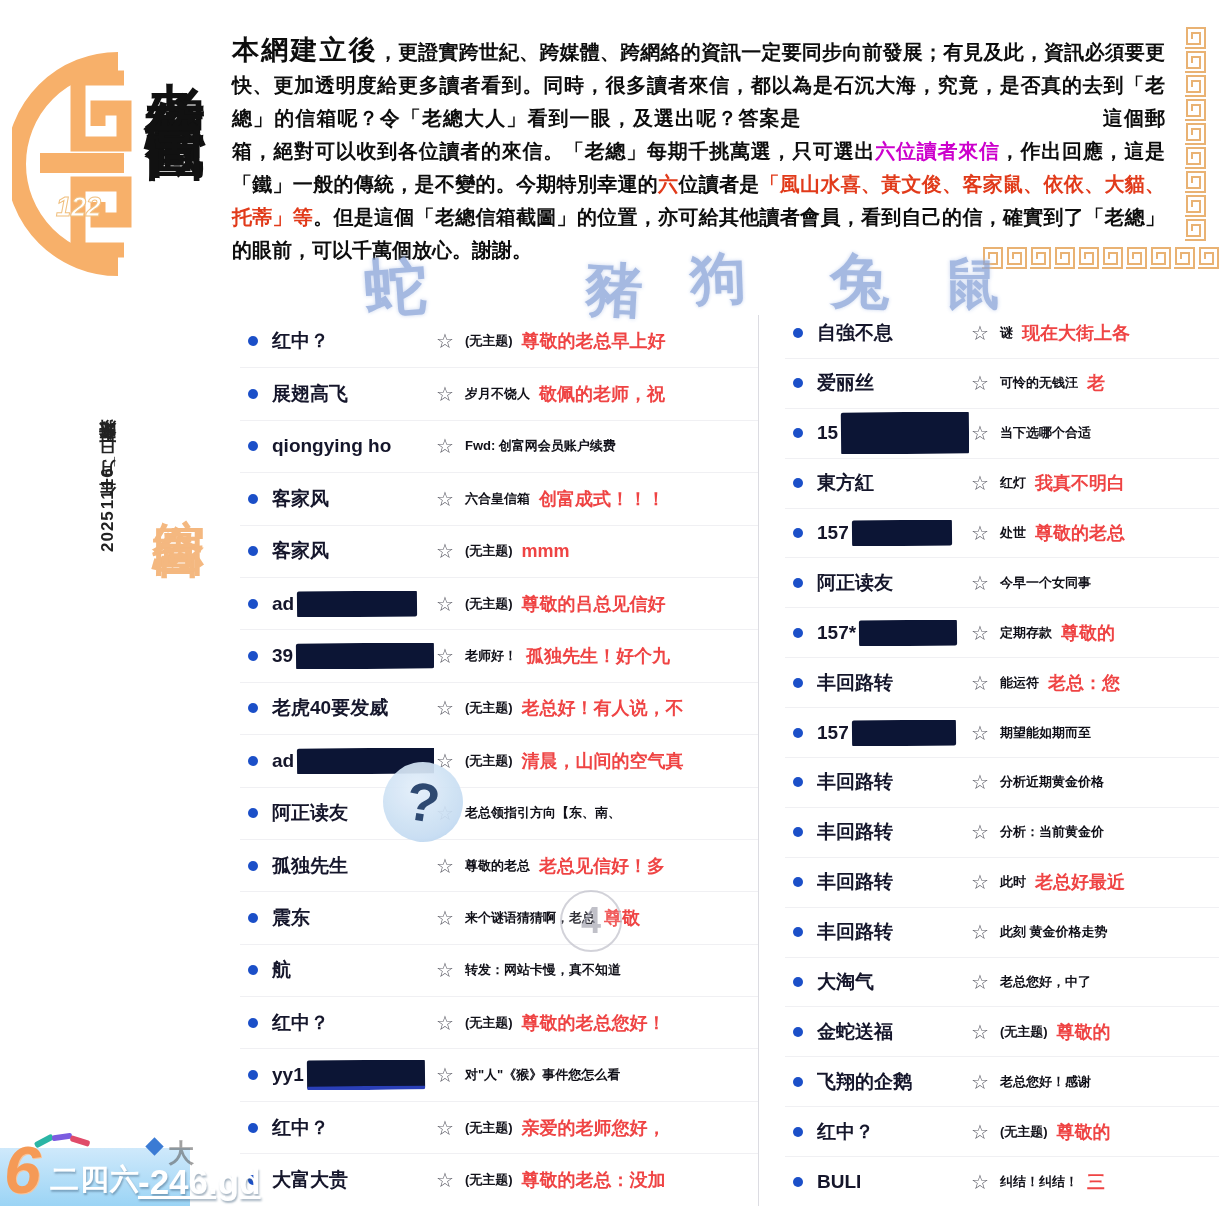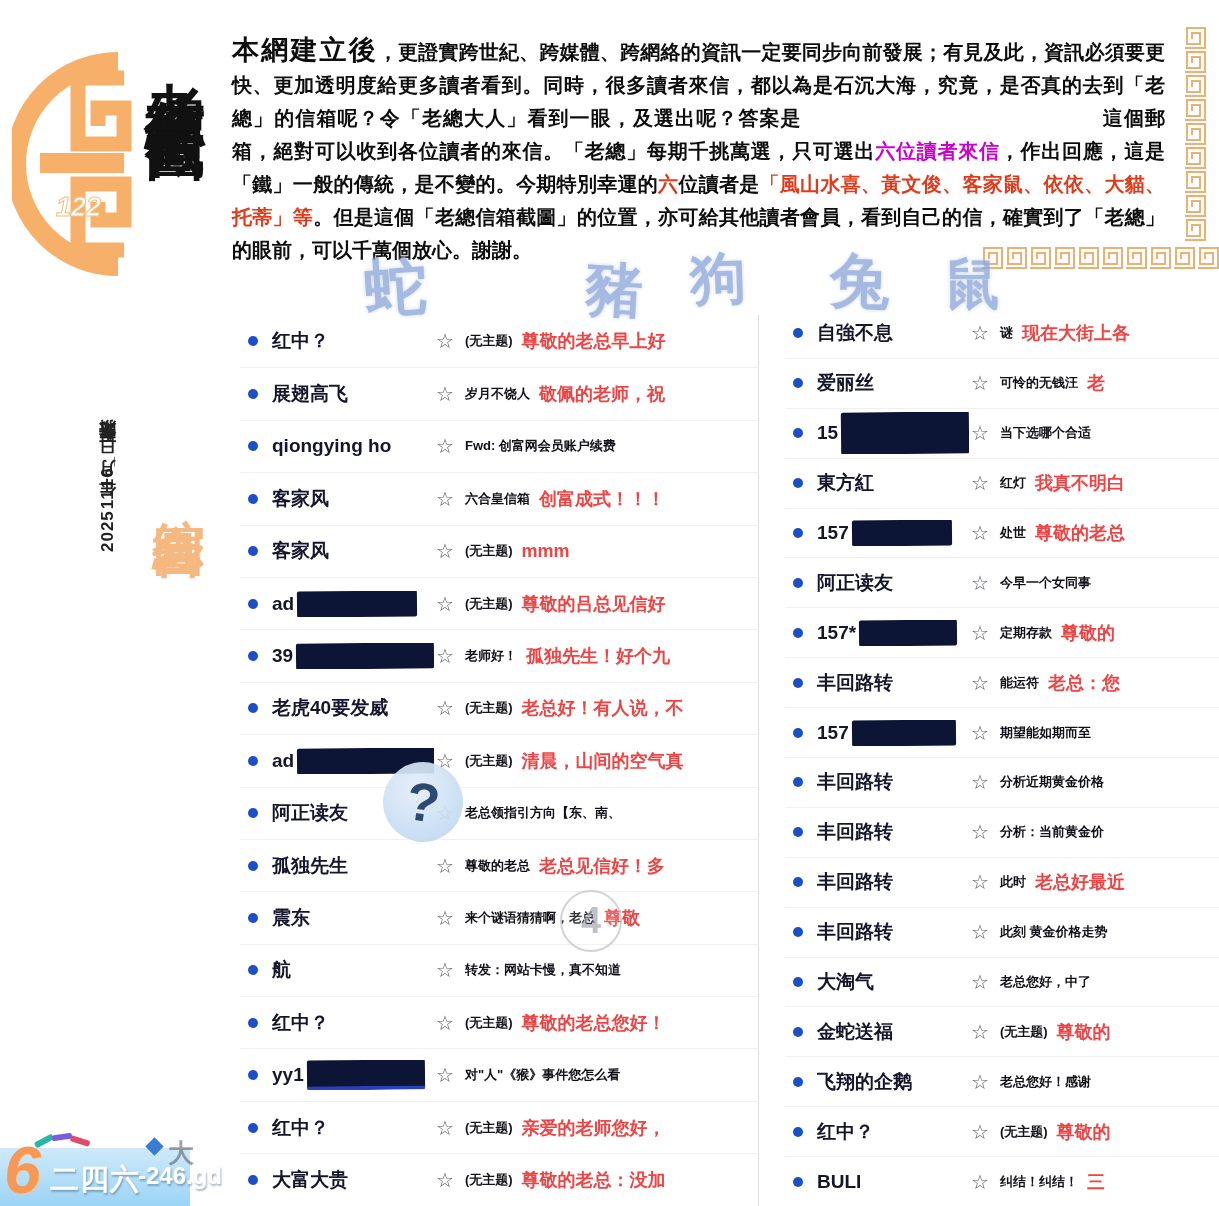--- a/index.html
+++ b/index.html
@@ -97,22 +97,22 @@
     position:absolute;left:4px;top:-16px;font-size:66px;font-weight:900;font-style:italic;
     color:#f59a56;text-shadow:1px 1px 0 #f8c49a;
   }
   .banner .cn{
     position:absolute;left:50px;top:12px;
     font-family:Liberation Serif, serif;
     font-size:29px;font-weight:900;color:#ffffff;text-shadow:1px 2px 2px rgba(60,90,120,.45);
     letter-spacing:1px;
   }
   .banner .domain{
-    position:absolute;left:138px;top:14px;font-size:24px;font-weight:900;color:#ffffff;
-    text-shadow:1px 2px 2px rgba(60,90,120,.45);letter-spacing:0;
+    position:absolute;left:138px;top:14px;font-size:35px;font-weight:900;color:#ffffff;
+    text-shadow:1px 2px 2px rgba(60,90,120,.45);letter-spacing:0;text-decoration:underline;
   }
   .banner .ribbon{position:absolute;width:20px;height:6px;border-radius:2px;}
   .banner .r1{left:34px;top:-10px;background:#2ab5a5;transform:rotate(-28deg);}
   .banner .r2{left:52px;top:-14px;background:#7b5ce0;transform:rotate(-8deg);}
   .banner .r3{left:70px;top:-10px;background:#e04b6a;transform:rotate(18deg);}
   .banner .diamond{position:absolute;left:148px;top:-8px;width:13px;height:13px;background:#3b7bd4;transform:rotate(45deg);}
   .banner .extra{position:absolute;left:168px;top:-12px;font-size:26px;color:#555;opacity:.55;font-weight:bold;}
 </style>
 </head>
 <body>

